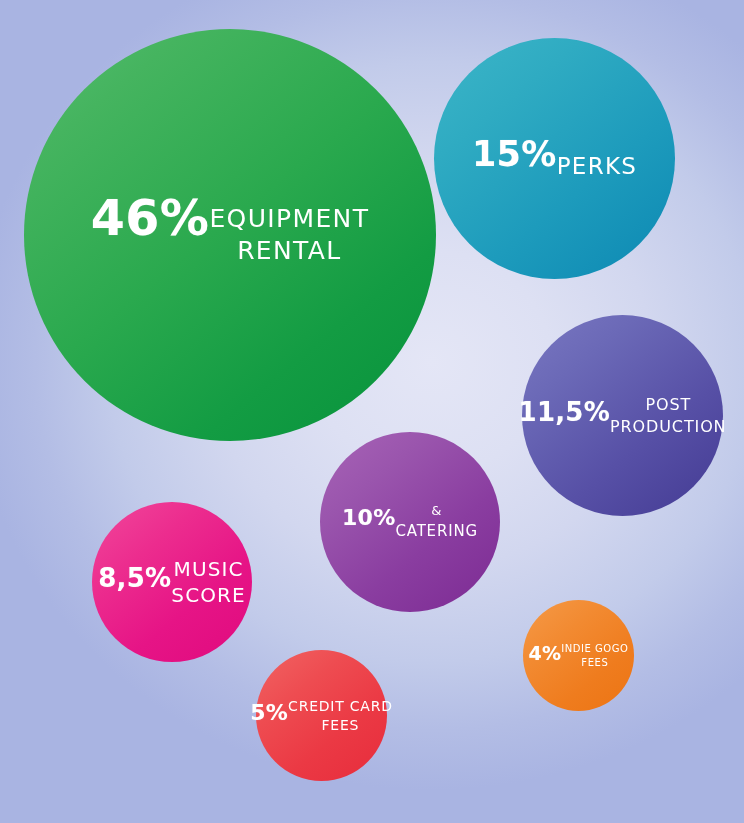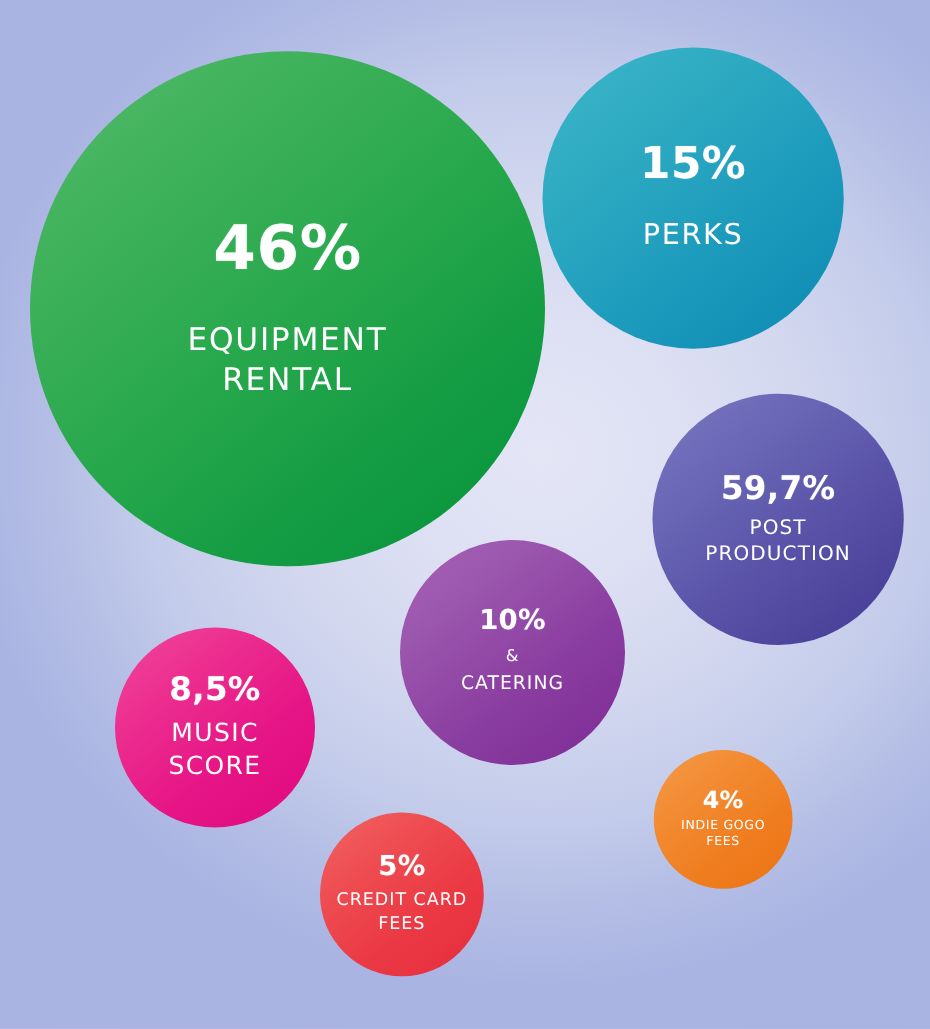--- a/index.html
+++ b/index.html
@@ -23,21 +23,21 @@
          #b3bde5 86%,
          #a9b4e2 100%),
       linear-gradient(145deg, #a9b4e2 0%, #c8cfec 45%, #b2bce5 100%);
   }
 
   
   .bubble {
     position: absolute;
     border-radius: 50%;
     display: flex;
-    flex-direction: column;
+    flex-direction: row;
     align-items: center;
     justify-content: center;
     box-sizing: border-box;
     color: #ffffff;
     text-align: center;
     line-height: 1.0;
     user-select: none;
   }
   .pct {
     font-weight: 700;
@@ -47,21 +47,21 @@
   .lbl {
     font-weight: 400;
     letter-spacing: 0.055em;
     text-transform: uppercase;
     white-space: nowrap;
   }
   .lbl-block { display: flex; flex-direction: column; align-items: center; }
 
   
   #b-equipment {
-    left: 24px;  top: 41px;  width: 412px; height: 412px;
+    left: 24px;  top: 29px;  width: 412px; height: 412px;
     background: linear-gradient(141deg, #55bd71 0%, #45b45f 18%, #2aa94e 48%, #139c43 74%, #06923b 100%);
     text-align: center;
   }
   #b-equipment .pct { font-size: 49px; margin-bottom: 33px; }
   #b-equipment .lbl { font-size: 25px; line-height: 1.30; }
 
   #b-perks {
     left: 434px; top: 38px;  width: 241px; height: 241px;
     background: linear-gradient(141deg, #3db6c8 0%, #2fabc2 28%, #1d9bbc 62%, #0c88b3 100%);
   }
@@ -118,21 +118,21 @@
   </div>
 
   <div class="bubble" id="b-perks">
     <div class="pct">15%</div>
     <div class="lbl-block">
       <div class="lbl">PERKS</div>
     </div>
   </div>
 
   <div class="bubble" id="b-post">
-    <div class="pct">59,7%</div>
+    <div class="pct">11,5%</div>
     <div class="lbl-block">
       <div class="lbl">POST</div>
       <div class="lbl">PRODUCTION</div>
     </div>
   </div>
 
   <div class="bubble" id="b-transport">
     <div class="pct">10%</div>
     <div class="lbl-block">
       <div class="lbl amp">&amp;</div>

